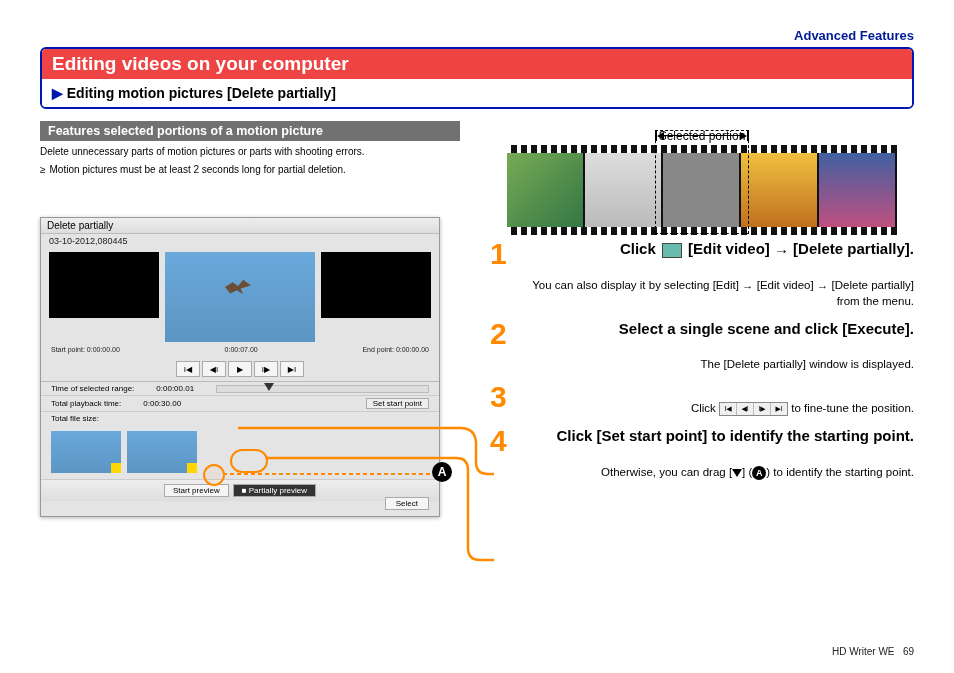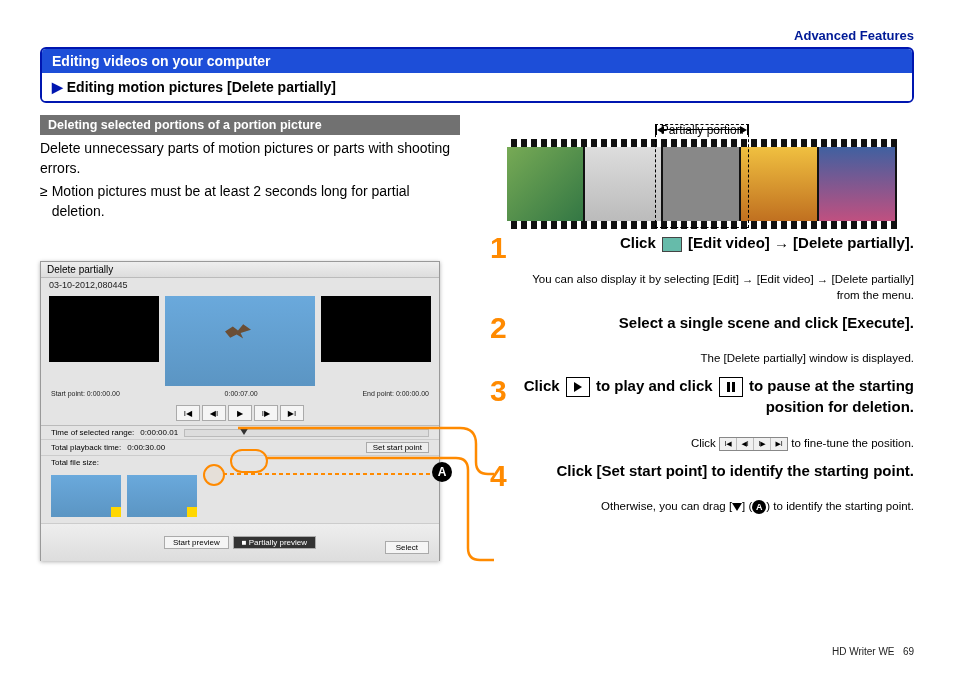--- a/index.html
+++ b/index.html
@@ -25,25 +25,25 @@
     font-weight: bold;
     font-size: 13px;
     margin-bottom: 4px;
   }
   .blue-header {
     border: 2px solid #0016b0;
     border-radius: 6px;
     overflow: hidden;
   }
   .blue-header .bar {
-    background: #1d4ed8;
+    background: #ef4444;
     color: #fff;
     font-weight: bold;
     padding: 4px 10px;
-    font-size: 14px;
+    font-size: 19px;
   }
   .blue-header .sub {
     background: #fff;
     color: #000;
     font-weight: bold;
     padding: 6px 10px;
     font-size: 14px;
   }
   .sub .tri {
     color: #0016b0;
@@ -58,21 +58,21 @@
   .left-col { width: 420px; flex: 0 0 420px; }
   .right-col { flex: 1; }
   .gray-bar {
     background: #717171;
     color: #fff;
     font-weight: bold;
     font-size: 12.5px;
     padding: 3px 8px;
   }
   .body-text {
-    font-size: 14px;
+    font-size: 10px;
     line-height: 1.4;
   }
   .body-text .bullet {
     display: flex;
     margin-top: 4px;
   }
   .body-text .bullet .dot {
     margin-right: 4px;
   }
   .screenshot-box {
@@ -108,27 +108,27 @@
   .sb-frame.center { width: 150px; height: 90px; background: linear-gradient(#6aa9dc, #5b95c3); }
   .sb-frame.center .bird {
     position: absolute; top: 30%; left: 40%;
     width: 26px; height: 16px;
     background: #6b4e35;
     clip-path: polygon(0 50%, 30% 20%, 50% 45%, 70% 5%, 100% 40%, 60% 60%, 70% 95%, 45% 70%, 20% 90%);
   }
   .sb-caption { font-size: 7px; color: #222; display: flex; justify-content: space-between; padding: 0 10px 4px; }
   .sb-ctrls { display: flex; justify-content: center; gap: 2px; padding: 4px 0; }
   .sb-ctrls .btn { width: 22px; height: 14px; background: #f5f5f5; border: 1px solid #aaa; font-size: 8px; display:flex;align-items:center;justify-content:center; }
-  .sb-row { font-size: 8px; padding: 2px 10px; display:flex; align-items:center; gap: 6px; border-top: 1px solid #ccc; }
+  .sb-row { font-size: 8px; padding: 2px 10px; display:flex; align-items:center; gap: 22px; border-top: 1px solid #ccc; }
   .sb-slider { flex: 1; height: 6px; background: #ddd; border: 1px solid #bbb; position: relative; }
   .sb-slider .mark-a { position: absolute; left: 22%; top: -3px; width: 0; height: 0; border-left: 5px solid transparent; border-right: 5px solid transparent; border-top: 8px solid #333; }
   .sb-thumbs { display: flex; gap: 6px; padding: 6px 10px; }
   .sb-thumb { width: 70px; height: 42px; background: linear-gradient(#6aa9dc,#5b95c3); position: relative; }
   .sb-thumb .corner { position:absolute; right:0; bottom:0; width:10px; height:10px; background: gold; }
-  .sb-bottom { background: linear-gradient(#eee,#ddd); padding: 12px 10px; font-size: 8px; display:flex; justify-content:center; gap:4px; border-top:1px solid #ccc; }
+  .sb-bottom { background: linear-gradient(#eee,#ddd); padding: 4px 10px; font-size: 8px; display:flex; justify-content:center; gap:4px; border-top:1px solid #ccc; }
   .sb-bottom .b { background:#f5f5f5; border:1px solid #aaa; padding:1px 8px; }
   .sb-close { position:absolute; right:10px; bottom:6px; font-size:8px; background:#f5f5f5; border:1px solid #aaa; padding:1px 10px; }
 
   
   .callout-circle-A {
     position: absolute;
     width: 18px; height: 18px;
     border: 2px solid #ff8a00;
     border-radius: 50%;
     left: 203px; top: 464px;
@@ -243,21 +243,21 @@
   <div class="adv-features">Advanced Features</div>
   <div class="blue-header">
     <div class="bar">Editing videos on your computer</div>
     <div class="sub">
       <span class="tri">▶</span><span>Editing motion pictures [Delete partially]</span>
     </div>
   </div>
 
   <div class="columns">
     <div class="left-col">
-      <div class="gray-bar">Deleting selected portions of a portion picture</div>
+      <div class="gray-bar">Features selected portions of a motion picture</div>
       <div class="body-text" style="margin-top:4px;">
         <div>Delete unnecessary parts of motion pictures or parts with shooting errors.</div>
         <div class="bullet">
           <span class="dot">≥</span>
           <span>Motion pictures must be at least 2 seconds long for partial deletion.</span>
         </div>
       </div>
 
       <div class="screenshot-box">
         <div class="sb-title">Delete partially</div>
@@ -308,21 +308,21 @@
         <div class="sb-bottom">
           <span class="b">Start preview</span>
           <span class="b" style="background:#333;color:#fff;">■ <span>Partially preview</span></span>
         </div>
         <span class="sb-close">Select</span>
       </div>
     </div>
 
     <div class="right-col">
       <div style="position:relative; padding-top:8px;">
-        <div class="sel-portion-label">Partially portion</div>
+        <div class="sel-portion-label">Selected portion</div>
         <div class="filmstrip">
           <div class="arrow-span">
             <div class="tl"></div>
               <div class="al"></div>
               <div class="line"></div>
               <div class="ar"></div>
               <div class="tr"></div>
           </div>
           <div class="strip">
             <div class="cell c1"></div>
@@ -349,32 +349,20 @@
         <div class="num">2</div>
         <div class="content">
           <div class="title">Select a single scene and click [Execute].</div>
           <div class="desc">The [Delete partially] window is displayed.</div>
         </div>
       </div>
 
       <div class="step">
         <div class="num">3</div>
         <div class="content">
-          <div class="title">
-            <span>Click</span>
-            <span class="play-btn">
-                <span></span>
-              </span>
-            <span> to play and click </span>
-            <span class="pause-btn">
-                <span class="b"></span>
-                <span class="b"></span>
-              </span>
-            <span> to pause at the starting position for deletion.</span>
-          </div>
           <div class="desc">
             <span>Click </span>
             <span class="mini-ctrls">
               <span class="m">I◀</span>
                 <span class="m">◀I</span>
                 <span class="m">I▶</span>
                 <span class="m">▶I</span>
             </span>
             <span> to fine-tune the position.</span>
           </div>

